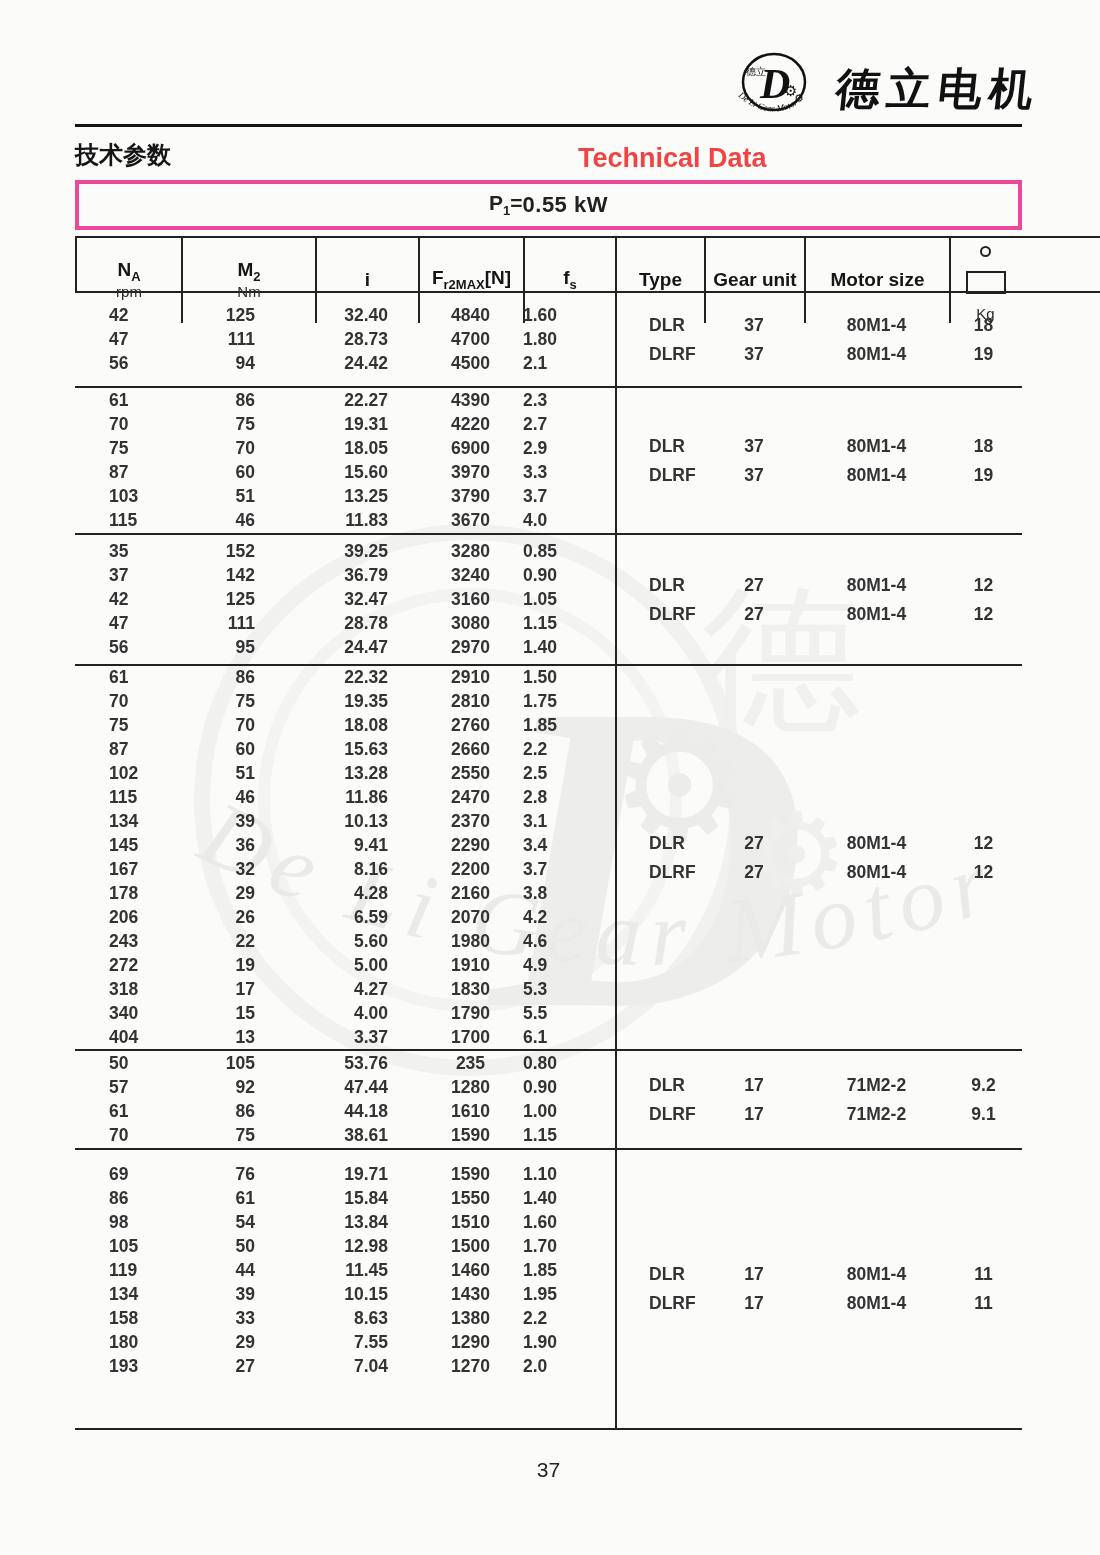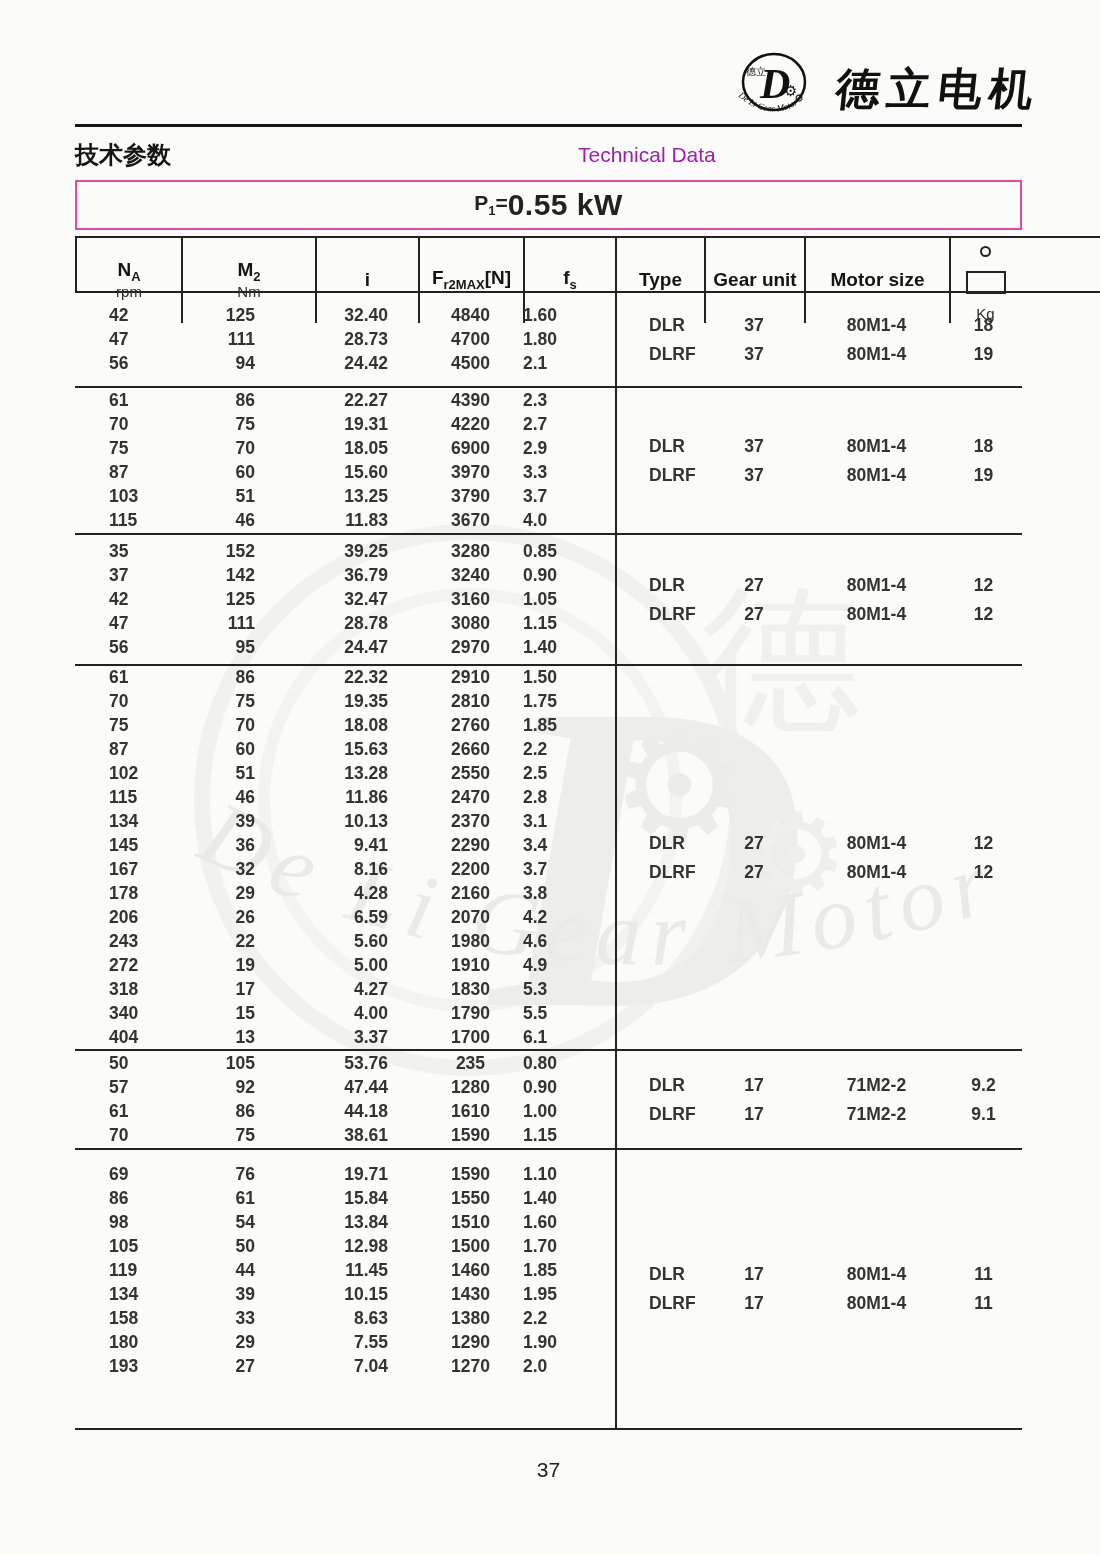--- a/index.html
+++ b/index.html
@@ -13,30 +13,30 @@
   .wm{position:absolute;left:140px;top:500px;width:920px;height:640px;z-index:0;}
 
   
   .brand-logo{position:absolute;left:728px;top:50px;width:100px;height:76px;}
   .brand-name{
     position:absolute;left:836px;top:60px;font-size:44px;font-weight:bold;letter-spacing:7px;
     font-family:"DejaVu Serif","Liberation Serif",serif;transform:skewX(-6deg);color:#111;white-space:nowrap;
   }
   .header-rule{position:absolute;left:75px;top:124px;width:947px;height:3px;background:#151515;}
   .sec-cn{position:absolute;left:75px;top:139px;font-size:24px;font-weight:bold;color:#151515;}
-  .sec-en{position:absolute;left:578px;top:143px;font-size:21px;font-weight:normal;color:#a21caf;}
+  .sec-en{position:absolute;left:578px;top:143px;font-size:27px;font-weight:bold;color:#ef4444;}
 
   
   .title-box{
-    position:absolute;left:75px;top:180px;width:947px;height:50px;border:2px solid #ec4899;
+    position:absolute;left:75px;top:180px;width:947px;height:50px;border:4px solid #ec4899;
     box-sizing:border-box;display:flex;align-items:center;justify-content:center;background:transparent;
   }
   .p-prefix{font-size:21px;font-weight:bold;}
   .p-prefix sub{font-size:13px;}
-  .p-value{font-size:30px;font-weight:bold;letter-spacing:0.5px;}
+  .p-value{font-size:22px;font-weight:bold;letter-spacing:0.5px;}
 
   
   .thead{
     position:absolute;left:75px;top:236px;width:1098px;height:57px;border:2px solid #222;
     box-sizing:border-box;display:grid;grid-template-columns:106px 134px 103px 105px 92px 89px 100px 145px 69px;
   }
   .th{border-right:2px solid #222;display:flex;flex-direction:column;align-items:center;justify-content:center;line-height:1.1;}
   .th:last-child{border-right:none;}
   .th-main{font-size:19px;font-weight:bold;color:#151515;}
   .th-main sub{font-size:13px;font-weight:bold;}

